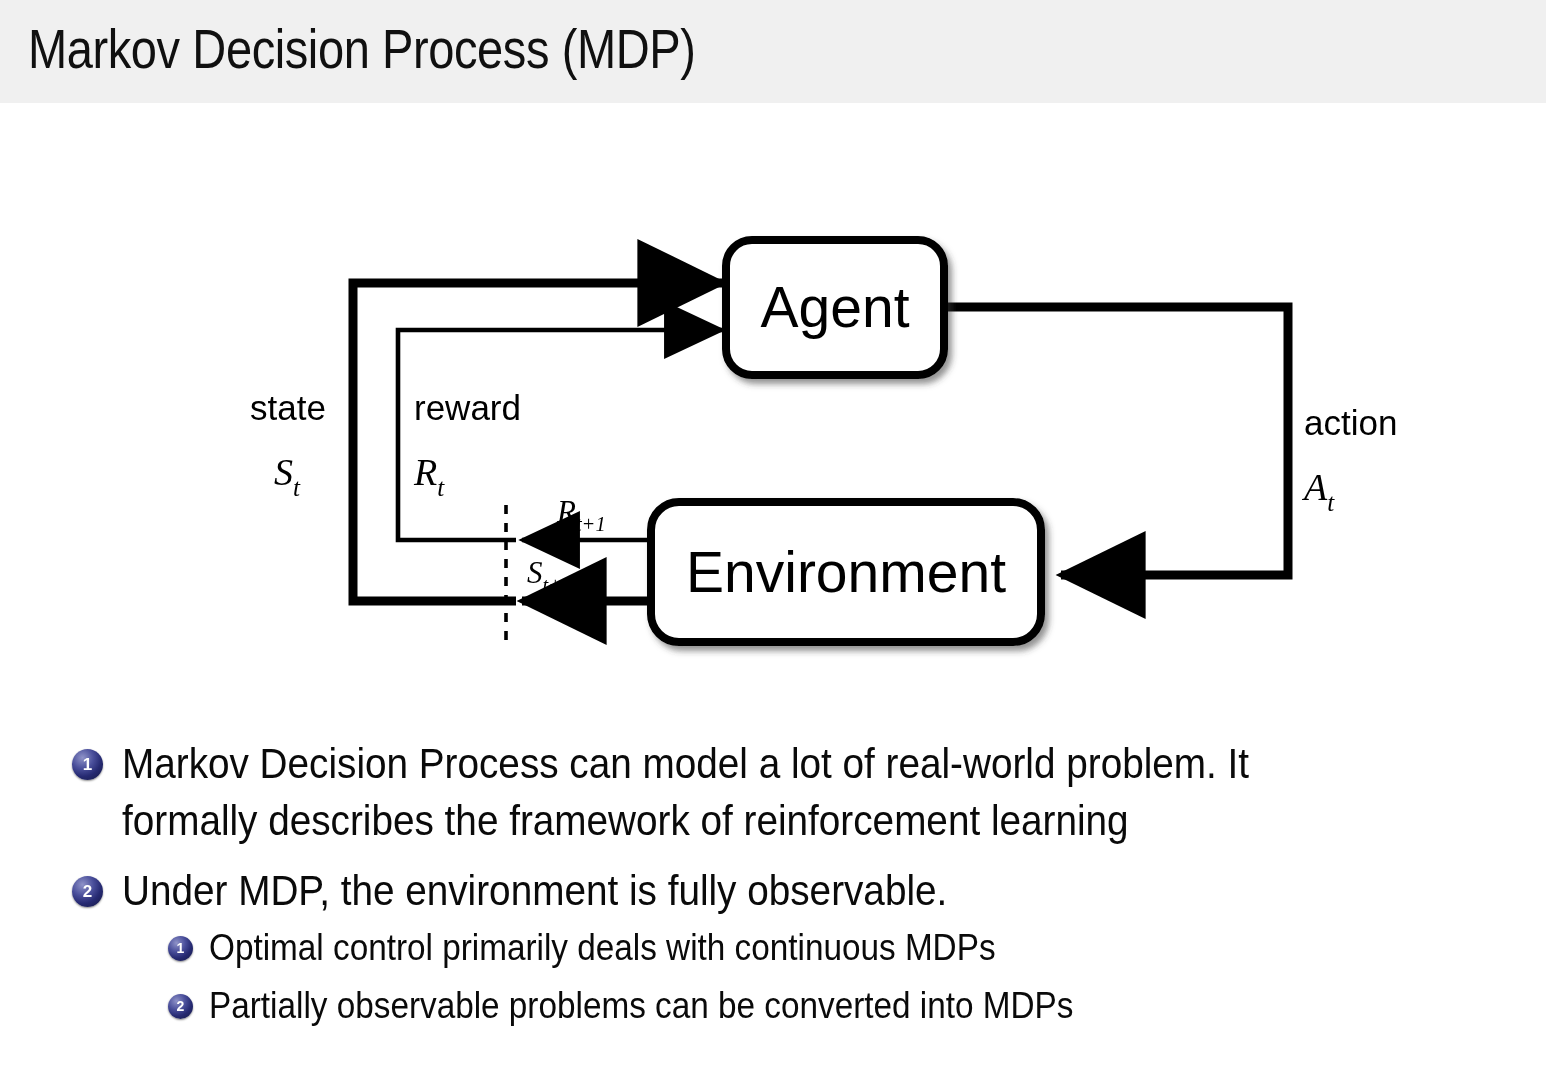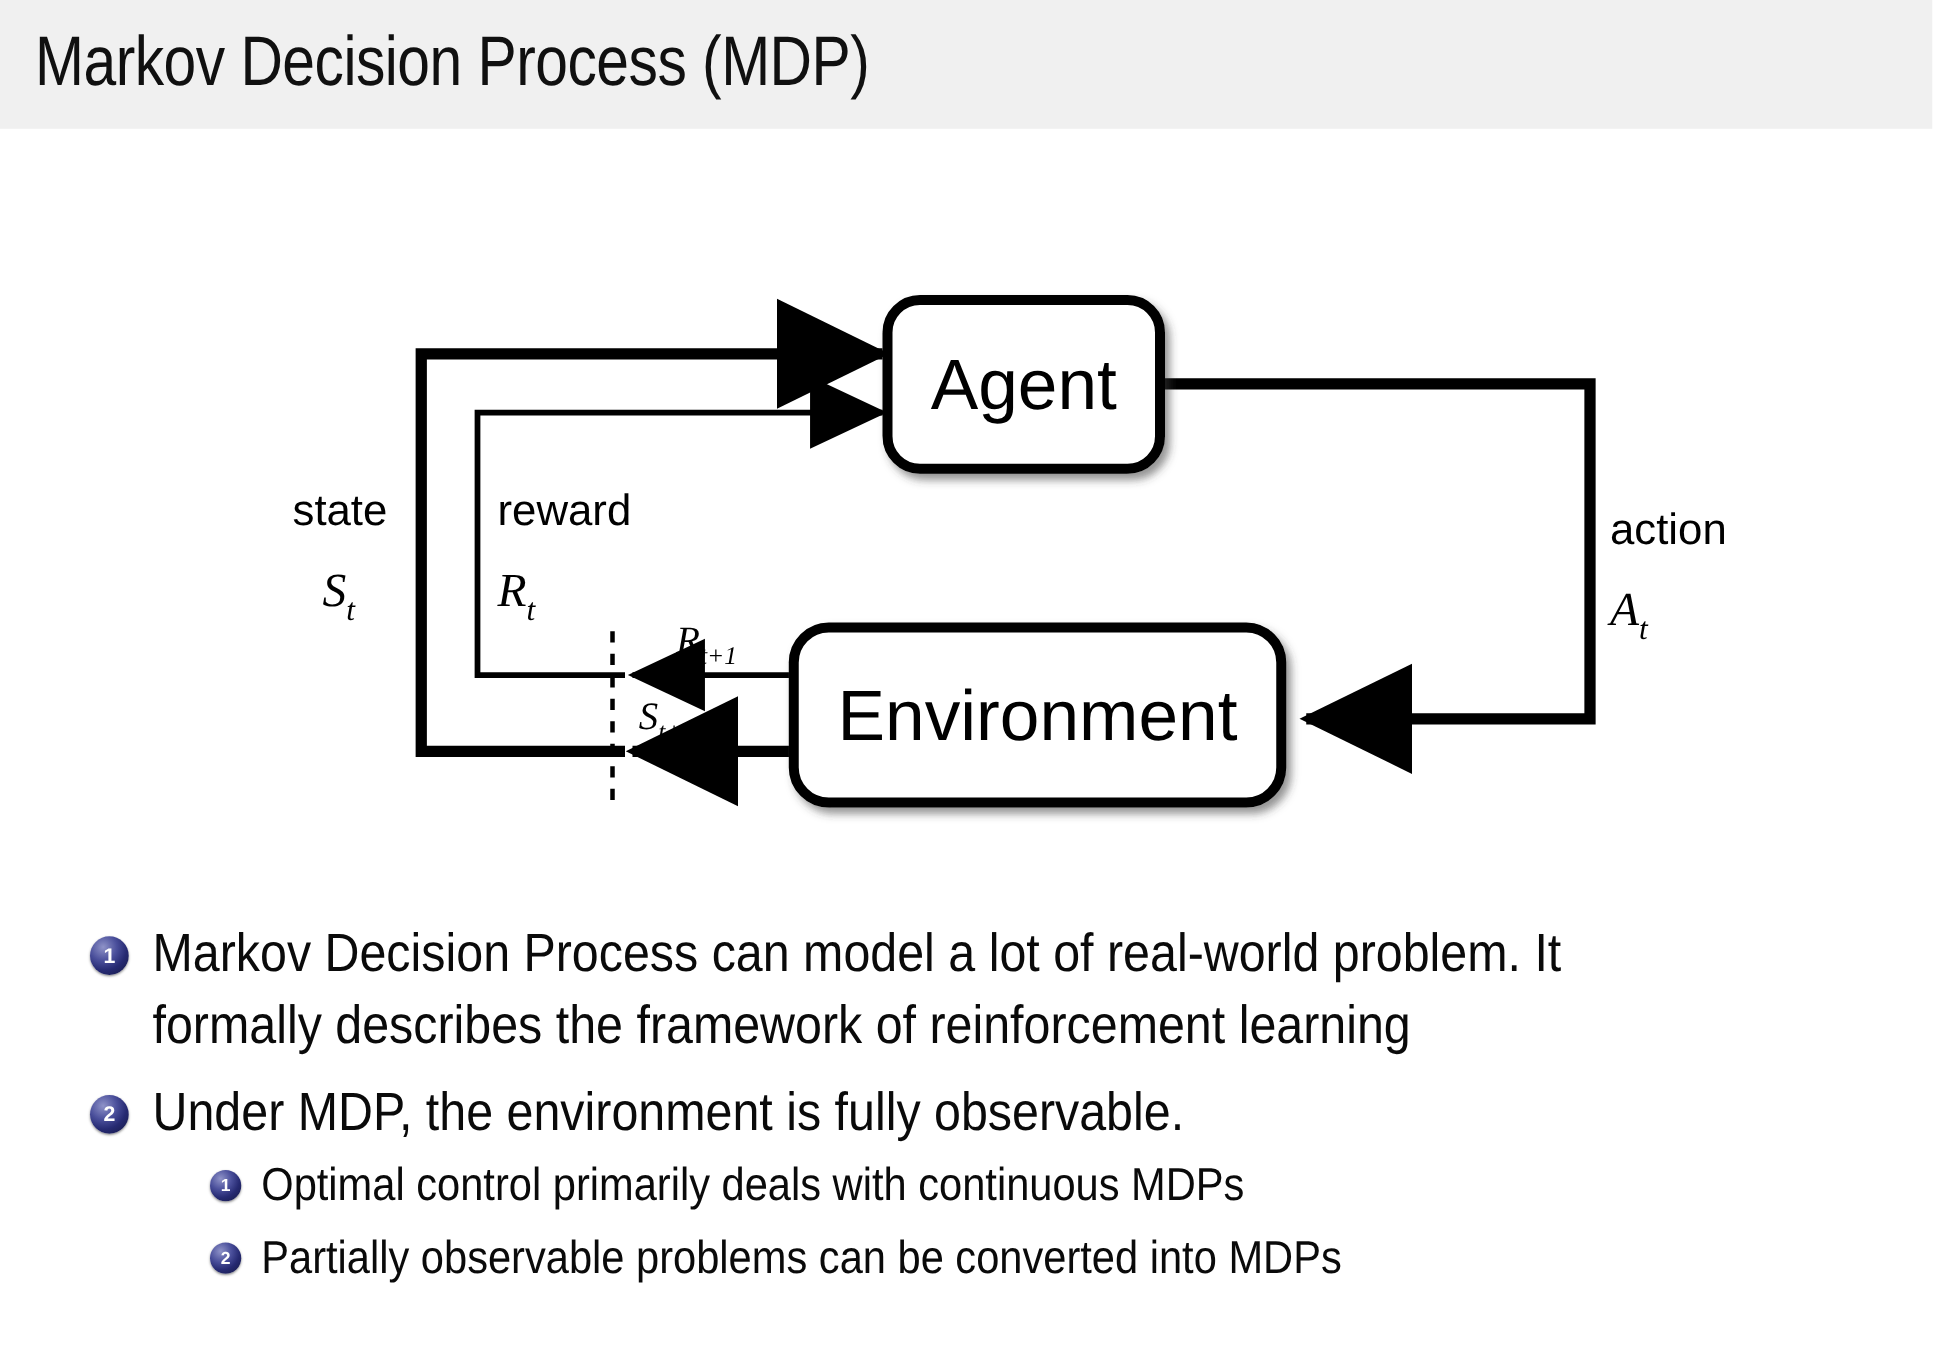--- a/index.html
+++ b/index.html
@@ -47,20 +47,21 @@
     white-space: nowrap;
   }
 
   
   .diagram-wrap {
     position: absolute;
     left: 0;
     top: 110px;
     width: 1517px;
     height: 600px;
+    padding-left: 16px;
   }
   .diagram-wrap svg {
     display: block;
   }
   .box-label {
     font-family: "Liberation Sans", sans-serif;
     font-size: 57px;
     fill: #000000;
   }
   .flow-label {

